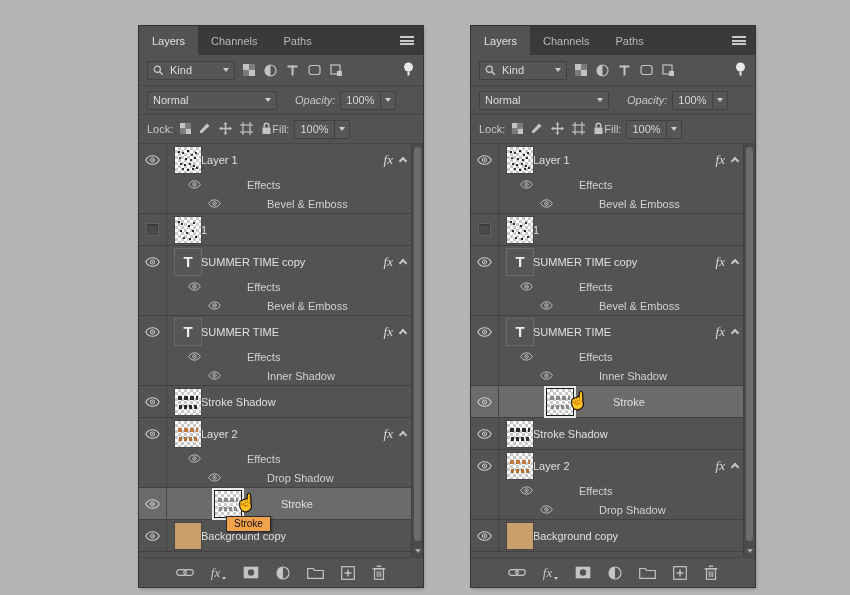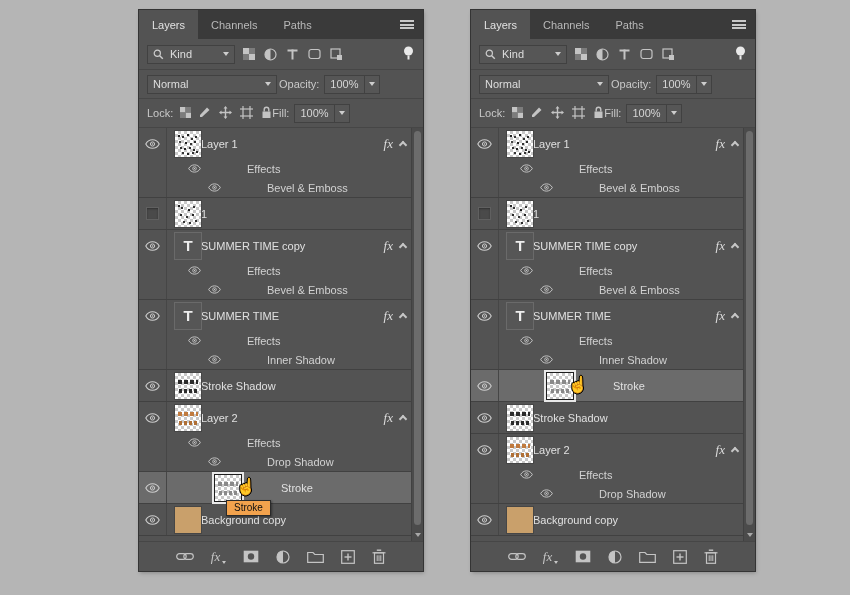--- a/index.html
+++ b/index.html
@@ -1,19 +1,19 @@
 <!DOCTYPE html>
 <html><head>
 <meta charset="utf-8">
 <style>
   * { margin:0; padding:0; box-sizing:border-box; }
   html,body { width:850px; height:595px; }
   body { background:#b5b5b5; font-family:"Liberation Sans",sans-serif; position:relative; overflow:hidden; }
 
-  .panel { position:absolute; top:10px; width:284px; height:561px; background:#535353;
+  .panel { position:absolute; top:26px; width:284px; height:561px; background:#535353;
            box-shadow:0 0 0 1px #343434, 1px 2px 4px rgba(0,0,0,.25);
            display:flex; flex-direction:column; font-size:11px; color:#d6d6d6; }
   .panel.left { left:139px; } .panel.right { left:471px; }
 
   
   .tabbar { height:29px; background:#3a3a3a; display:flex; align-items:stretch; flex:none; }
   .tab { padding:0 13px; display:flex; align-items:center; color:#b9b9b9; cursor:default; }
   .tab.active { background:#535353; color:#e2e2e2; }
   .menu-btn { margin-left:auto; width:32px; display:flex; align-items:center; justify-content:center; }
   .hamburger { width:14px; height:9px; border-top:2px solid #c9c9c9; border-bottom:2px solid #c9c9c9; position:relative; }
@@ -31,21 +31,21 @@
   .kind-select { width:88px; }
   .blend-select { width:130px; }
   .caret { width:0; height:0; border-left:3.5px solid transparent; border-right:3.5px solid transparent;
            border-top:4px solid #cdcdcd; margin-left:auto; flex:none; }
   .combo { display:flex; height:19px; }
   .combo-value { background:#565656; border:1px solid #414141; padding:0 5px; display:flex; align-items:center; min-width:36px; }
   .combo-btn { width:15px; background:#565656; border:1px solid #414141; border-left:none; display:flex;
                align-items:center; justify-content:center; }
   .combo-btn .caret { margin:0; }
   .lbl { color:#c9c9c9; }
-  .opacity-lbl { margin-left:2px; margin-right:5px; }
+  .opacity-lbl { margin-left:18px; margin-right:5px;font-style:italic; }
   .fill-lbl { margin-right:5px; }
 
   .ficon { width:17px; height:17px; display:flex; align-items:center; justify-content:center; flex:none; }
   .filter-toggle { margin-left:auto; width:14px; height:16px; display:flex; align-items:flex-start; justify-content:center; }
   .lock-icons { display:flex; gap:8px; margin-left:7px; align-items:center; }
 
   
   .list { flex:1; position:relative; overflow:hidden; background:#535353; }
   .rows { position:absolute; left:0; top:0; right:12px; bottom:0; }
   .layer-block { border-bottom:1px solid #414141; position:relative; }

